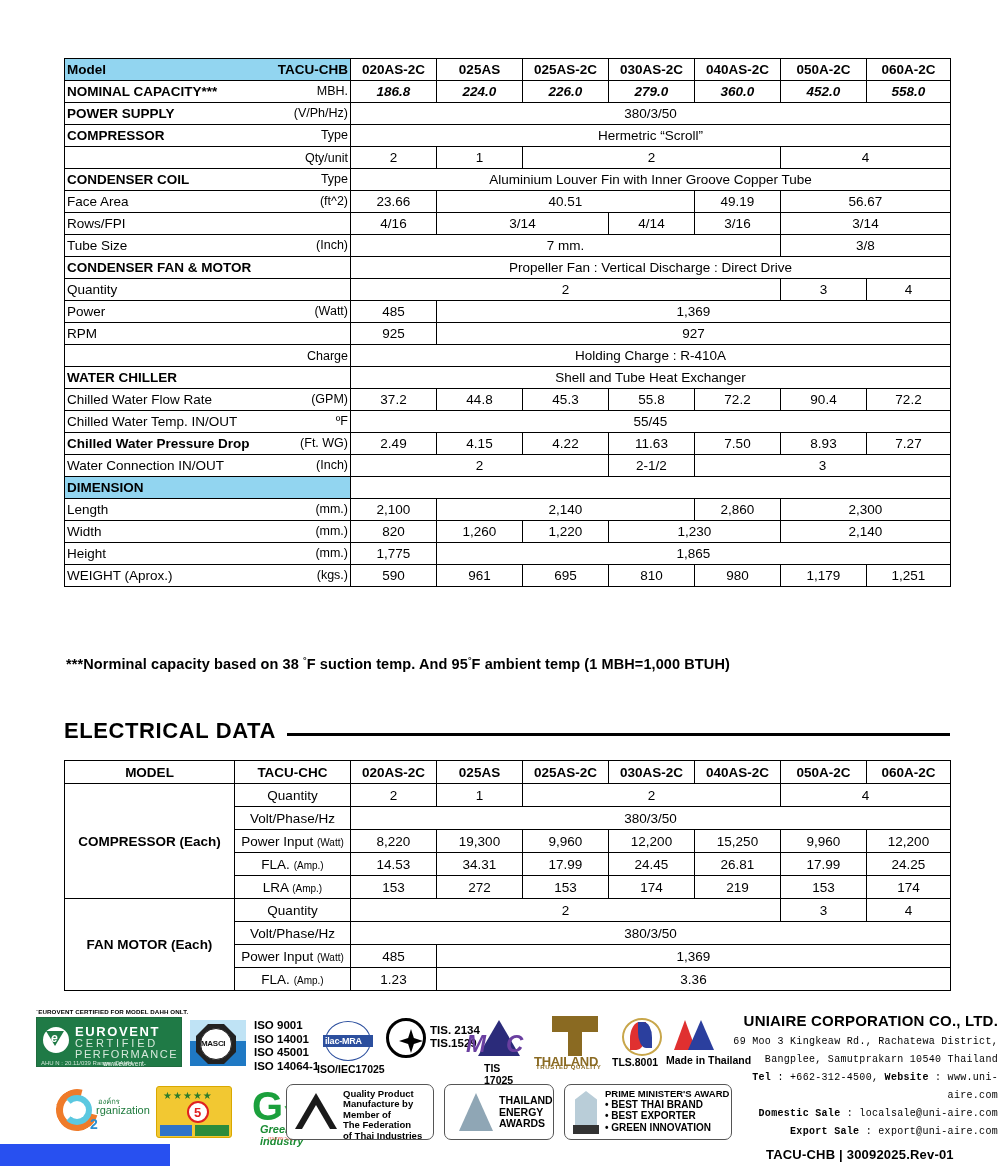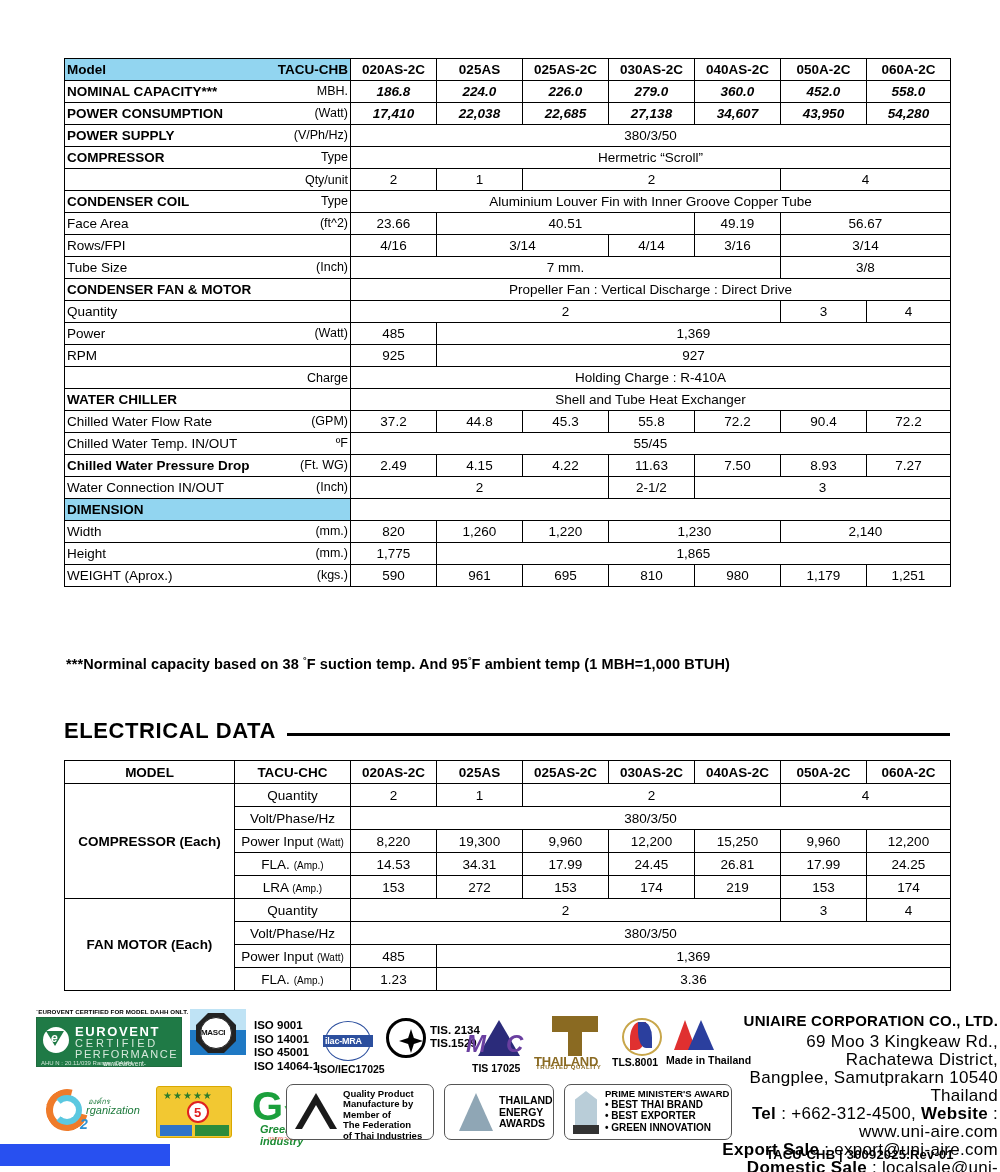--- a/index.html
+++ b/index.html
@@ -104,21 +104,21 @@
     border-top:15px solid #1f7a46;
   }
   .ev-e { position:absolute; left:14px; top:13px; font-size:12px; font-weight:bold; color:#fff; font-style:italic;}
   .ev-t1 { position:absolute; left:38px; top:6px; font-size:13px; font-weight:bold; letter-spacing:1.6px; }
   .ev-t2 { position:absolute; left:38px; top:19px; font-size:11px; letter-spacing:2.8px; color:#d7e9dc;}
   .ev-t3 { position:absolute; left:38px; top:30px; font-size:11px; letter-spacing:1.6px; color:#d7e9dc;}
   .ev-t4 { position:absolute; left:4px; top:42px; font-size:6px; color:#cfe3d5; }
   .ev-t5 { position:absolute; left:66px; top:42px; font-size:6.5px; color:#eaf3ec; }
 
   .masci {
-    position:absolute; left:176px; top:1px; width:56px; height:46px;
+    position:absolute; left:176px; top:12px; width:56px; height:46px;
     background:linear-gradient(#bfe3f5 0 45%, #1f79c4 45% 100%);
   }
   .masci-oct {
     position:absolute; left:6px; top:4px; width:40px; height:40px;
     background:#222; clip-path:polygon(30% 0,70% 0,100% 30%,100% 70%,70% 100%,30% 100%,0 70%,0 30%);
   }
   .masci-in {
     position:absolute; left:10px; top:8px; width:32px; height:32px; border-radius:50%;
     background:#fff; border:1px solid #222;
   }
@@ -136,21 +136,21 @@
   .tis-c { position:absolute; left:2px; top:0px; width:40px; height:40px; border-radius:50%; border:3px solid #000; }
   .tis-i { position:absolute; left:10px; top:8px; width:24px; height:24px; background:#000;
            clip-path:polygon(50% 0,62% 38%,100% 50%,62% 62%,50% 100%,38% 62%,0 50%,38% 38%); }
   .tis-t { position:absolute; left:46px; top:6px; font-size:11.5px; font-weight:bold; line-height:13px; }
 
   .mac { position:absolute; left:452px; top:12px; width:66px; height:46px; }
   .mac-a { position:absolute; left:12px; top:0; width:0;height:0;
            border-left:21px solid transparent; border-right:21px solid transparent; border-bottom:36px solid #2b2b7a;}
   .mac-m { position:absolute; left:0px; top:10px; font-size:24px; font-weight:bold; color:#6a3fa0; font-style:italic; }
   .mac-c { position:absolute; left:40px; top:10px; font-size:24px; font-weight:bold; color:#6a3fa0; font-style:italic; }
-  .mac-lbl { position:absolute; left:6px; top:42px; font-size:10.5px; font-weight:bold; }
+  .mac-lbl { position:absolute; left:18px; top:42px; font-size:10.5px; font-weight:bold; }
 
   .thaitq { position:absolute; left:520px; top:8px; width:86px; height:52px; }
   .tq-top { position:absolute; left:18px; top:0px; width:46px; height:16px; background:#8a6a22; }
   .tq-stem { position:absolute; left:34px; top:10px; width:14px; height:30px; background:#8a6a22; }
   .tq-l1 { position:absolute; left:0px; top:38px; font-size:13px; font-weight:bold; color:#8a6a22; letter-spacing:-0.3px; }
   .tq-l2 { position:absolute; left:2px; top:48px; font-size:6px; font-weight:bold; color:#8a6a22; letter-spacing:0.6px; }
 
   .tls { position:absolute; left:604px; top:10px; width:48px; height:46px; }
   .tls-c { position:absolute; left:4px; top:0px; width:40px; height:38px; border-radius:50%;
            border:2px solid #c8a64a; }
@@ -160,21 +160,21 @@
             border-radius:0 60% 0 60%; }
   .tls-lbl { position:absolute; left:-6px; top:38px; font-size:10.5px; font-weight:bold; }
 
   .mit { position:absolute; left:660px; top:10px; width:44px; height:46px; }
   .mit-r { position:absolute; left:0px; top:2px; width:0;height:0;
            border-left:11px solid transparent; border-right:11px solid transparent; border-bottom:30px solid #e03030; }
   .mit-b { position:absolute; left:14px; top:2px; width:0;height:0;
            border-left:13px solid transparent; border-right:13px solid transparent; border-bottom:30px solid #2b3f9e; }
   .mit-lbl { position:absolute; left:-8px; top:36px; font-size:10.5px; font-weight:bold; white-space:nowrap;}
 
-  .c2 { position:absolute; left:30px; top:2px; width:96px; height:50px;font-style:italic; }
+  .c2 { position:absolute; left:40px; top:2px; width:96px; height:50px; }
   .c2-arc { position:absolute; left:2px; top:3px; width:42px; height:42px; border-radius:50%;
             border:7px solid #ef7b2a; border-right-color:transparent; transform:rotate(-30deg); }
   .c2-arc2 { position:absolute; left:8px; top:9px; width:30px; height:30px; border-radius:50%;
             border:6px solid #5bc8e0; border-left-color:transparent; }
   .c2-t1 { position:absolute; left:44px; top:9px; font-size:7.5px; color:#1d7a3c; }
   .c2-t2 { position:absolute; left:42px; top:18px; font-size:11px; color:#1d7a3c; }
   .c2-t3 { position:absolute; left:36px; top:30px; font-size:14px; font-weight:bold; color:#2b8fd0; }
 
   .no5 { position:absolute; left:142px; top:2px; width:76px; height:52px;
          background:#f2c832; border:1px solid #d9a800; border-radius:3px; }
@@ -210,21 +210,21 @@
   .pm-box { position:absolute; left:550px; top:0px; width:168px; height:56px;
             border:1px solid #555; border-radius:7px; background:#fff;}
   .pm-tro { position:absolute; left:10px; top:6px; width:22px; height:34px; background:#b9cdd8;
             clip-path:polygon(50% 0,100% 25%,100% 100%,0 100%,0 25%); }
   .pm-base { position:absolute; left:8px; top:40px; width:26px; height:9px; background:#333; }
   .pm-txt { position:absolute; left:40px; top:3px; font-size:9.5px; font-weight:bold; line-height:11.2px; }
   .pm-txt .bul { font-size:10px; }
 
   .contact { position:absolute; left:718px; top:6px; width:280px;text-align:right; }
   .contact .co { font-size:15px; font-weight:bold; letter-spacing:0.2px; margin-bottom:4px;}
-  .contact .ln { font-size:17px; line-height:18px; letter-spacing:0.3px; }
+  .contact .ln { font-size:10px; line-height:18px; letter-spacing:0.3px;font-family:Liberation Mono, monospace; }
   .contact .ln b { font-weight:bold;margin-top:14px; }
 
   .bluebar { position:absolute; left:0px; top:1144px; width:170px; height:22px; background:#2850f0; }
   .revtag { position:absolute; left:766px; top:1147px; font-size:13px; font-weight:bold; letter-spacing:0.2px; }
 </style>
 </head>
 <body>
 
 <div class="spec-wrap">
   <table class="spec">
@@ -260,33 +260,20 @@
           <td class="b">186.8</td>
           <td class="b">224.0</td>
           <td class="b">226.0</td>
           <td class="b">279.0</td>
           <td class="b">360.0</td>
           <td class="b">452.0</td>
           <td class="b">558.0</td>
         </tr>
         <tr>
           <td class="lbl bold">
-            <span class="l-left">POWER CONSUMPTION</span>
-            <span class="l-right">(Watt)</span>
-          </td>
-          <td class="b">17,410</td>
-          <td class="b">22,038</td>
-          <td class="b">22,685</td>
-          <td class="b">27,138</td>
-          <td class="b">34,607</td>
-          <td class="b">43,950</td>
-          <td class="b">54,280</td>
-        </tr>
-        <tr>
-          <td class="lbl bold">
             <span class="l-left">POWER SUPPLY</span>
             <span class="l-right">(V/Ph/Hz)</span>
           </td>
           <td colspan="7">380/3/50</td>
         </tr>
         <tr>
           <td class="lbl bold">
             <span class="l-left">COMPRESSOR</span>
             <span class="l-right">Type</span>
           </td>
@@ -425,20 +412,30 @@
           <td colspan="3">2</td>
           <td>2-1/2</td>
           <td colspan="3">3</td>
         </tr>
         <tr>
           <td class="lbl bold hdr">
             <span class="l-left">DIMENSION</span>
             <span class="l-right"></span>
           </td>
           <td colspan="7" class="sec"></td>
+        </tr>
+        <tr>
+          <td class="lbl">
+            <span class="l-left">Length</span>
+            <span class="l-right">(mm.)</span>
+          </td>
+          <td>2,100</td>
+          <td colspan="3">2,140</td>
+          <td>2,860</td>
+          <td colspan="2">2,300</td>
         </tr>
         <tr>
           <td class="lbl">
             <span class="l-left">Width</span>
             <span class="l-right">(mm.)</span>
           </td>
           <td>820</td>
           <td>1,260</td>
           <td>1,220</td>
           <td colspan="2">1,230</td>
@@ -701,19 +698,19 @@
         <div class="bul">• GREEN INNOVATION</div>
       </div>
     </div>
   </div>
 
   <div class="contact">
     <div class="co">UNIAIRE CORPORATION CO., LTD.</div>
     <div class="ln">69 Moo 3 Kingkeaw Rd., Rachatewa District,</div>
     <div class="ln">Bangplee, Samutprakarn 10540 Thailand</div>
     <div class="ln"><b>Tel</b><span> : +662-312-4500,</span> <b>Website</b><span> : www.uni-aire.com</span></div>
+    <div class="ln"><b>Domestic Sale</b><span> : localsale@uni-aire.com</span></div>
     <div class="ln"><b>Export Sale</b><span> : export@uni-aire.com</span></div>
-    <div class="ln"><b>Domestic Sale</b><span> : localsale@uni-aire.com</span></div>
   </div>
 </div>
 
 <div class="bluebar"></div>
 <div class="revtag">TACU-CHB  |  30092025.Rev-01</div>
 
 </body></html>

